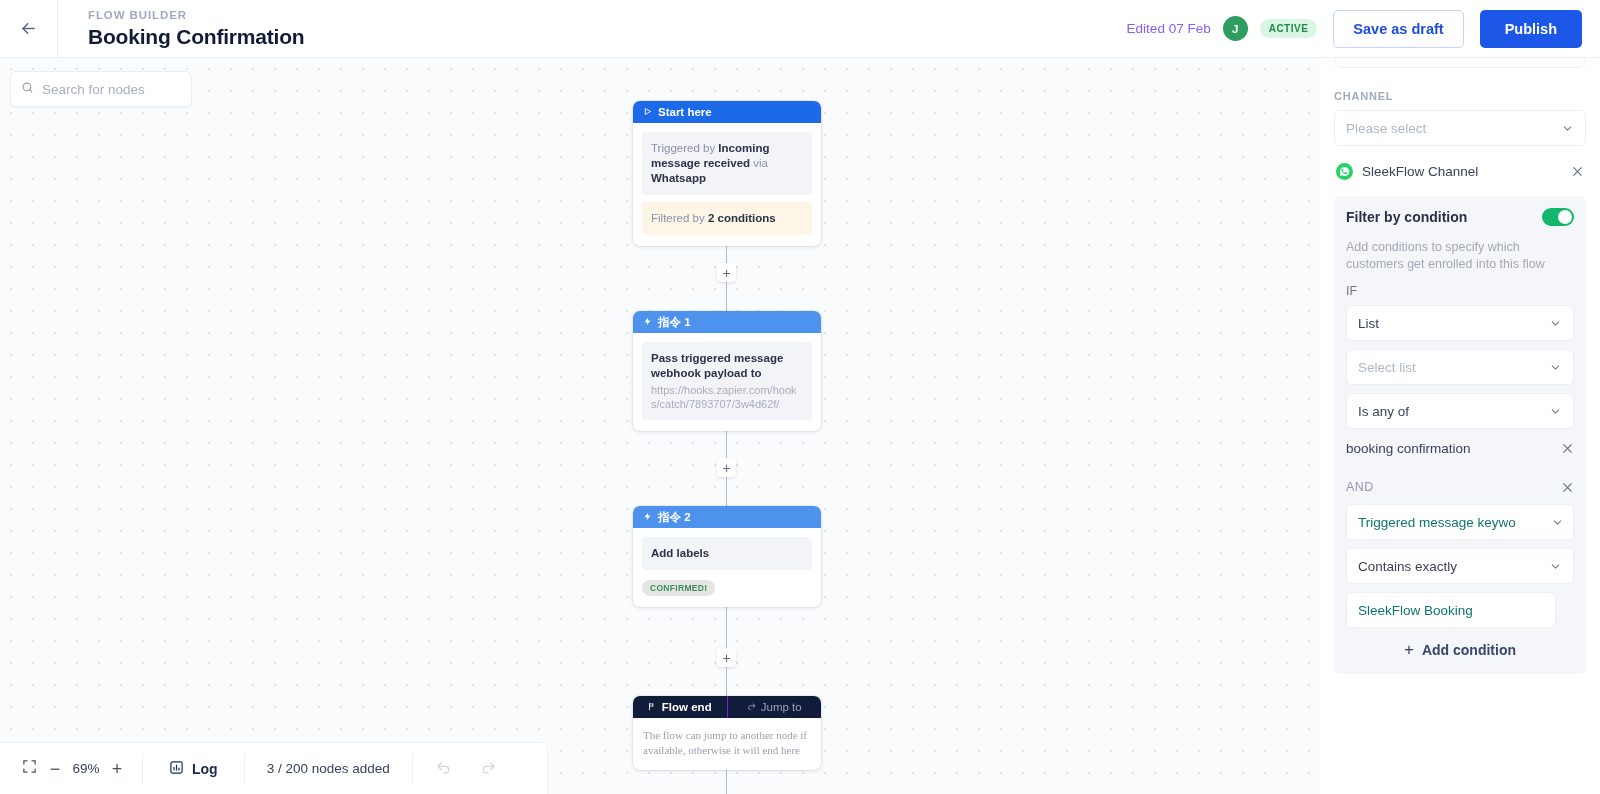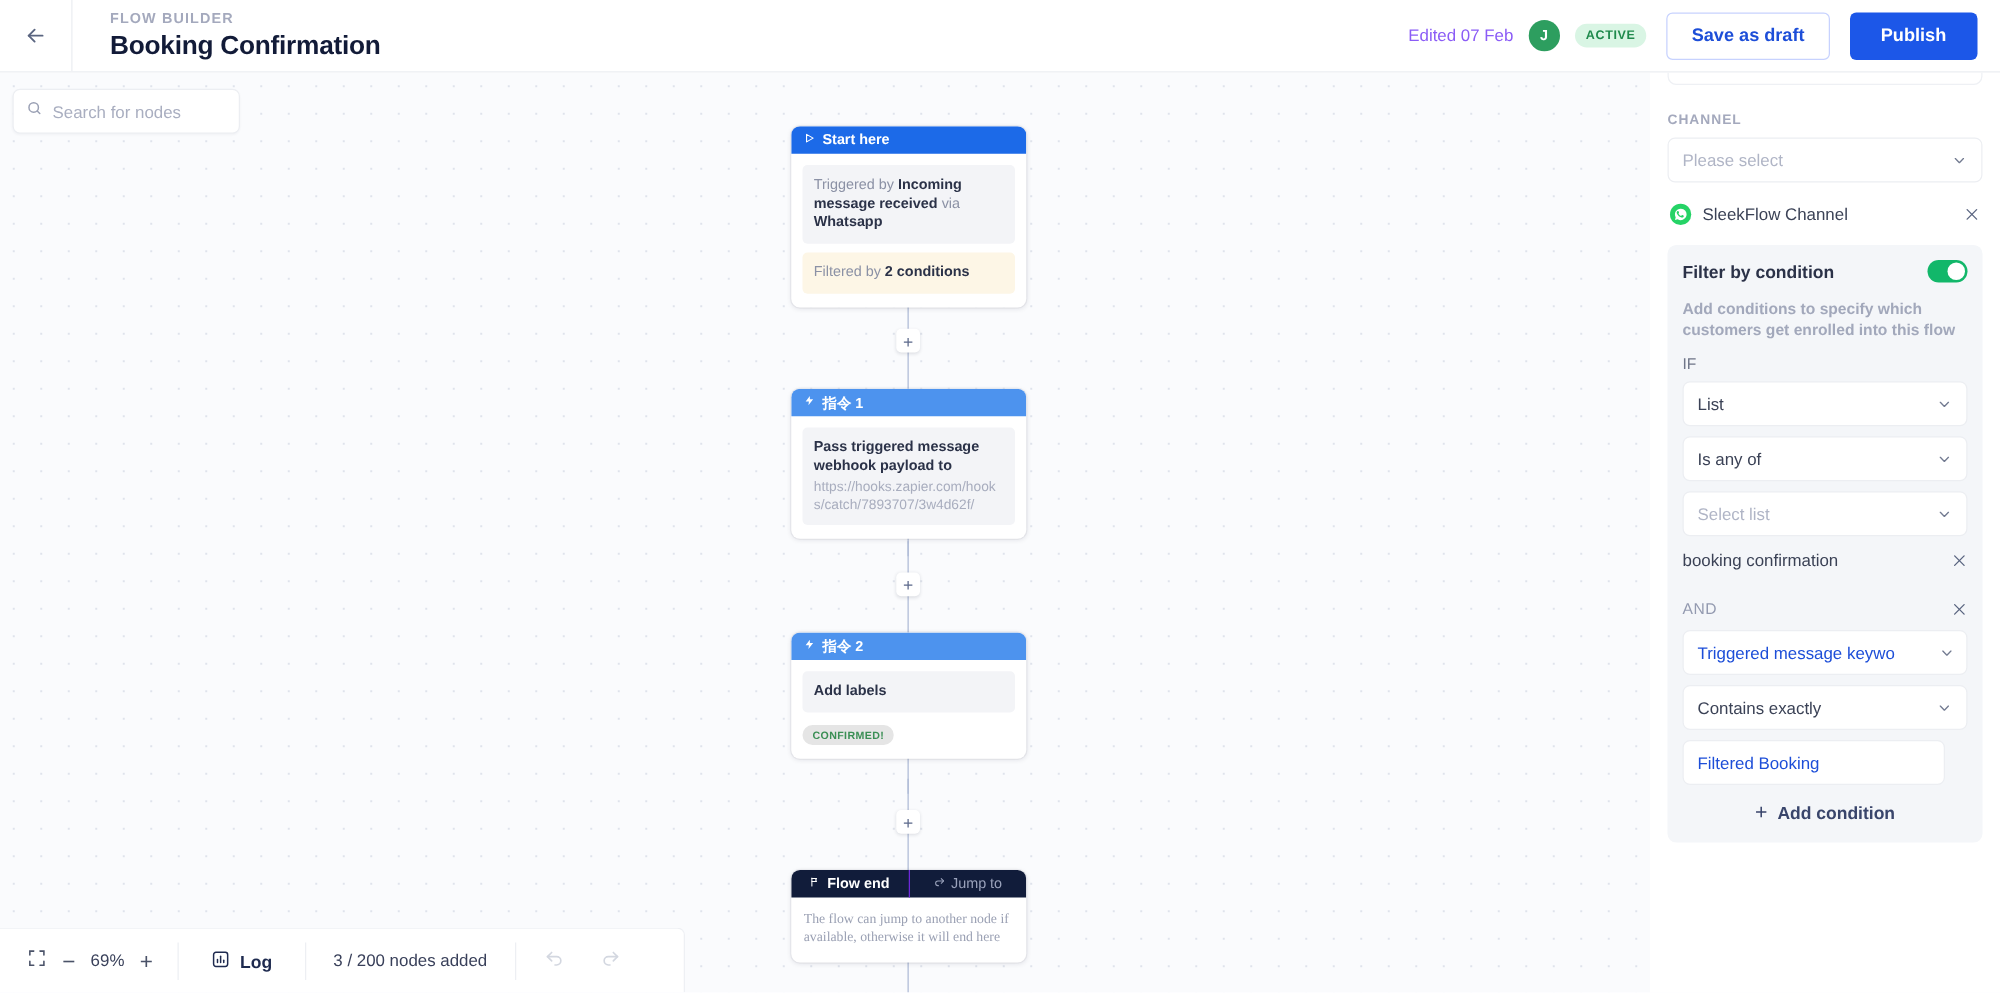--- a/index.html
+++ b/index.html
@@ -176,35 +176,35 @@
     display: flex; align-items: center; font-size: 14px; font-weight: 700; color: #2b3248;
   }
   .toggle {
     margin-left: auto; width: 32px; height: 18px; border-radius: 9px; background: #12b76a;
     position: relative; cursor: pointer;
   }
   .toggle .knob {
     position: absolute; right: 2px; top: 2px; width: 14px; height: 14px;
     border-radius: 50%; background: #fff;
   }
-  .filter-desc { font-size: 12.5px; line-height: 17px; color: #a2a8bb; margin-top: 13px; font-weight: bold; }
+  .filter-desc { font-size: 12.5px; line-height: 17px; color: #a2a8bb; margin-top: 13px; }
   .if-label { font-size: 12.5px; color: #6f7689; margin-top: 11px; margin-bottom: 7px; }
   .filter-card .select { margin-bottom: 8px; }
   .chip-row {
     display: flex; align-items: center; margin-top: 12px; margin-bottom: 4px;
     font-size: 13.5px; color: #3b4256;
   }
   .and-row {
     display: flex; align-items: center; margin-top: 24px; margin-bottom: 10px;
     font-size: 12.5px; color: #939ab0; letter-spacing: .4px;
   }
   .txtinput {
     height: 36px; border: 1px solid #eceef2; border-radius: 6px; background: #fff;
     display: flex; align-items: center; padding: 0 11px; font-size: 13.5px;
-    color: #1d4ed8; overflow: hidden; position: relative; margin-bottom: 8px;
+    color: #0f766e; overflow: hidden; position: relative; margin-bottom: 8px;
   }
   .txtinput.trunc span { white-space: nowrap; }
   .add-cond {
     display: flex; align-items: center; justify-content: center; gap: 8px;
     margin-top: 13px; font-size: 14px; font-weight: 700; color: #39456b; cursor: pointer;
   }
   .add-cond .pl { font-size: 17px; font-weight: 400; line-height: 1; color: #39456b; }
 </style>
 </head>
 <body>
@@ -441,31 +441,31 @@
 
         <div class="select">
           <span>List</span>
           <span class="chev">
             <svg width="13" height="13" viewBox="0 0 24 24" fill="none" stroke="#737b91" stroke-width="2" stroke-linecap="round" stroke-linejoin="round">
                 <polyline points="6 9 12 15 18 9"></polyline>
               </svg>
           </span>
         </div>
 
-        <div class="select">
-          <span>Is any of</span>
+        <div class="select placeholder">
+          <span>Select list</span>
           <span class="chev">
             <svg width="13" height="13" viewBox="0 0 24 24" fill="none" stroke="#737b91" stroke-width="2" stroke-linecap="round" stroke-linejoin="round">
                 <polyline points="6 9 12 15 18 9"></polyline>
               </svg>
           </span>
         </div>
 
-        <div class="select placeholder">
-          <span>Select list</span>
+        <div class="select">
+          <span>Is any of</span>
           <span class="chev">
             <svg width="13" height="13" viewBox="0 0 24 24" fill="none" stroke="#737b91" stroke-width="2" stroke-linecap="round" stroke-linejoin="round">
                 <polyline points="6 9 12 15 18 9"></polyline>
               </svg>
           </span>
         </div>
 
         <div class="chip-row">
           <span>booking confirmation</span>
           <span class="x-ic">
@@ -498,21 +498,21 @@
         <div class="select">
           <span>Contains exactly</span>
           <span class="chev">
             <svg width="13" height="13" viewBox="0 0 24 24" fill="none" stroke="#737b91" stroke-width="2" stroke-linecap="round" stroke-linejoin="round">
                 <polyline points="6 9 12 15 18 9"></polyline>
               </svg>
           </span>
         </div>
 
         <div class="txtinput" style="width:210px;">
-          <span>Filtered Booking</span>
+          <span>SleekFlow Booking</span>
         </div>
 
         <div class="add-cond">
           <span class="pl">+</span>
           <span>Add condition</span>
         </div>
       </div>
 
     </div>
   </div>

